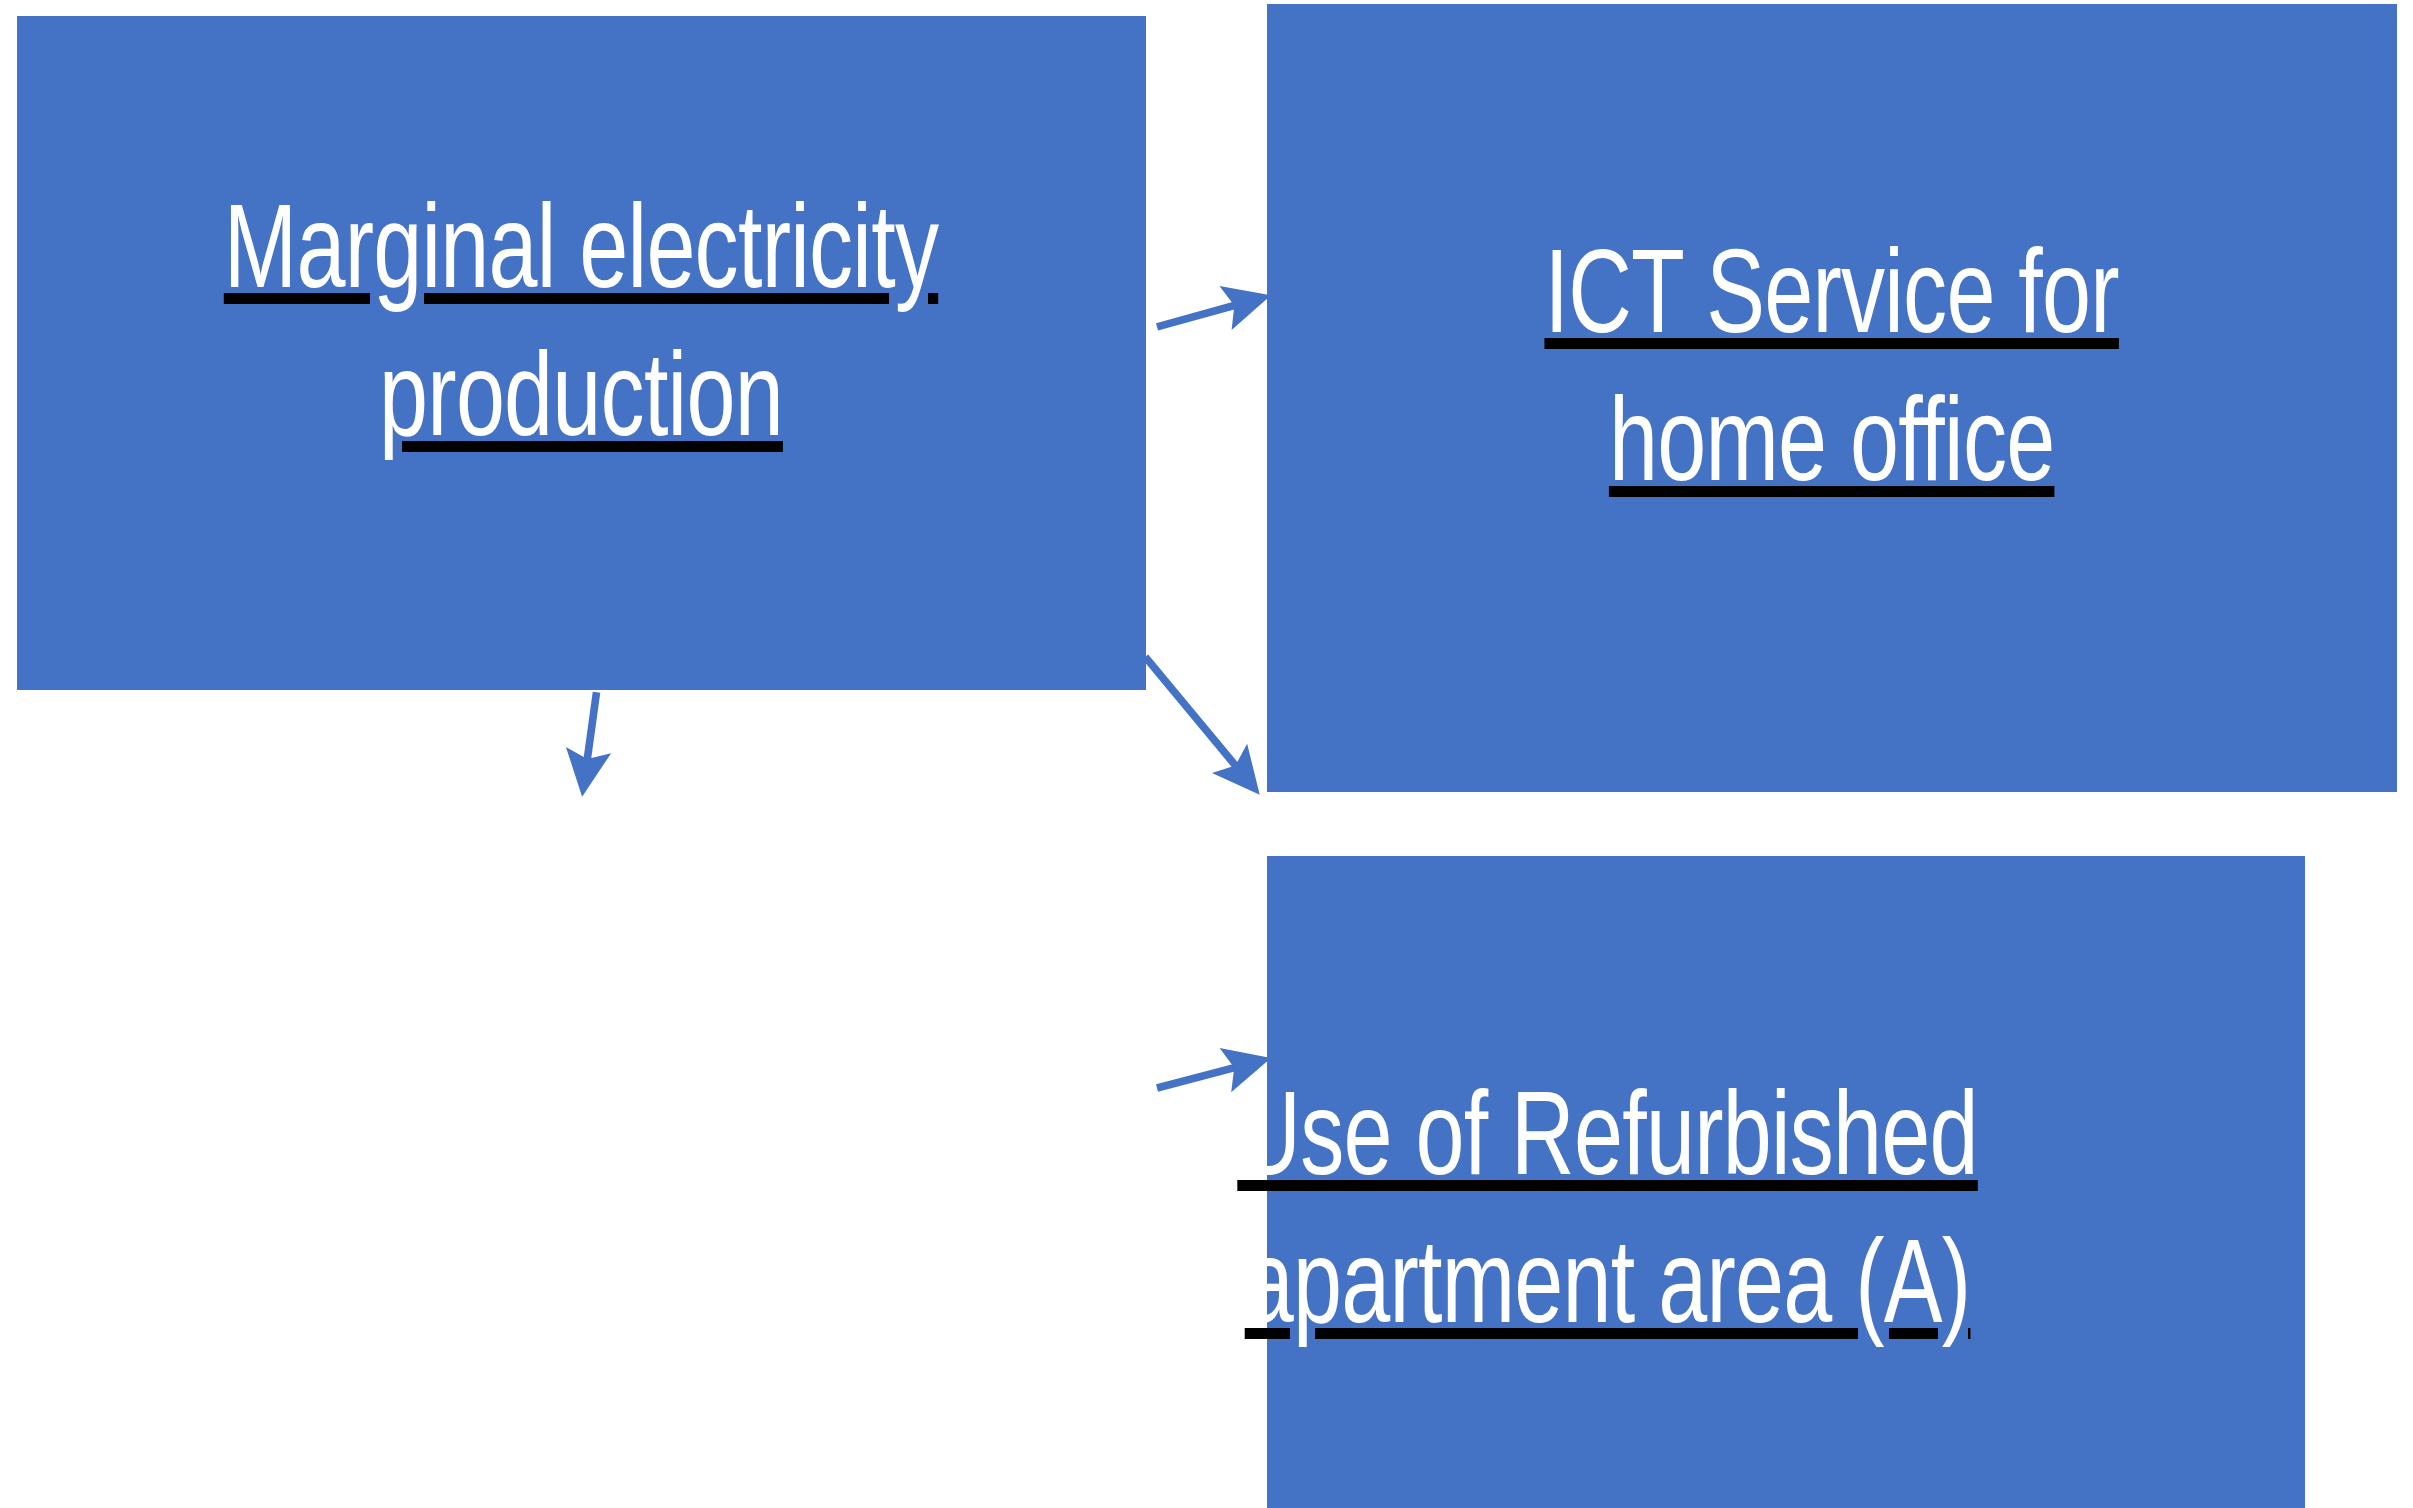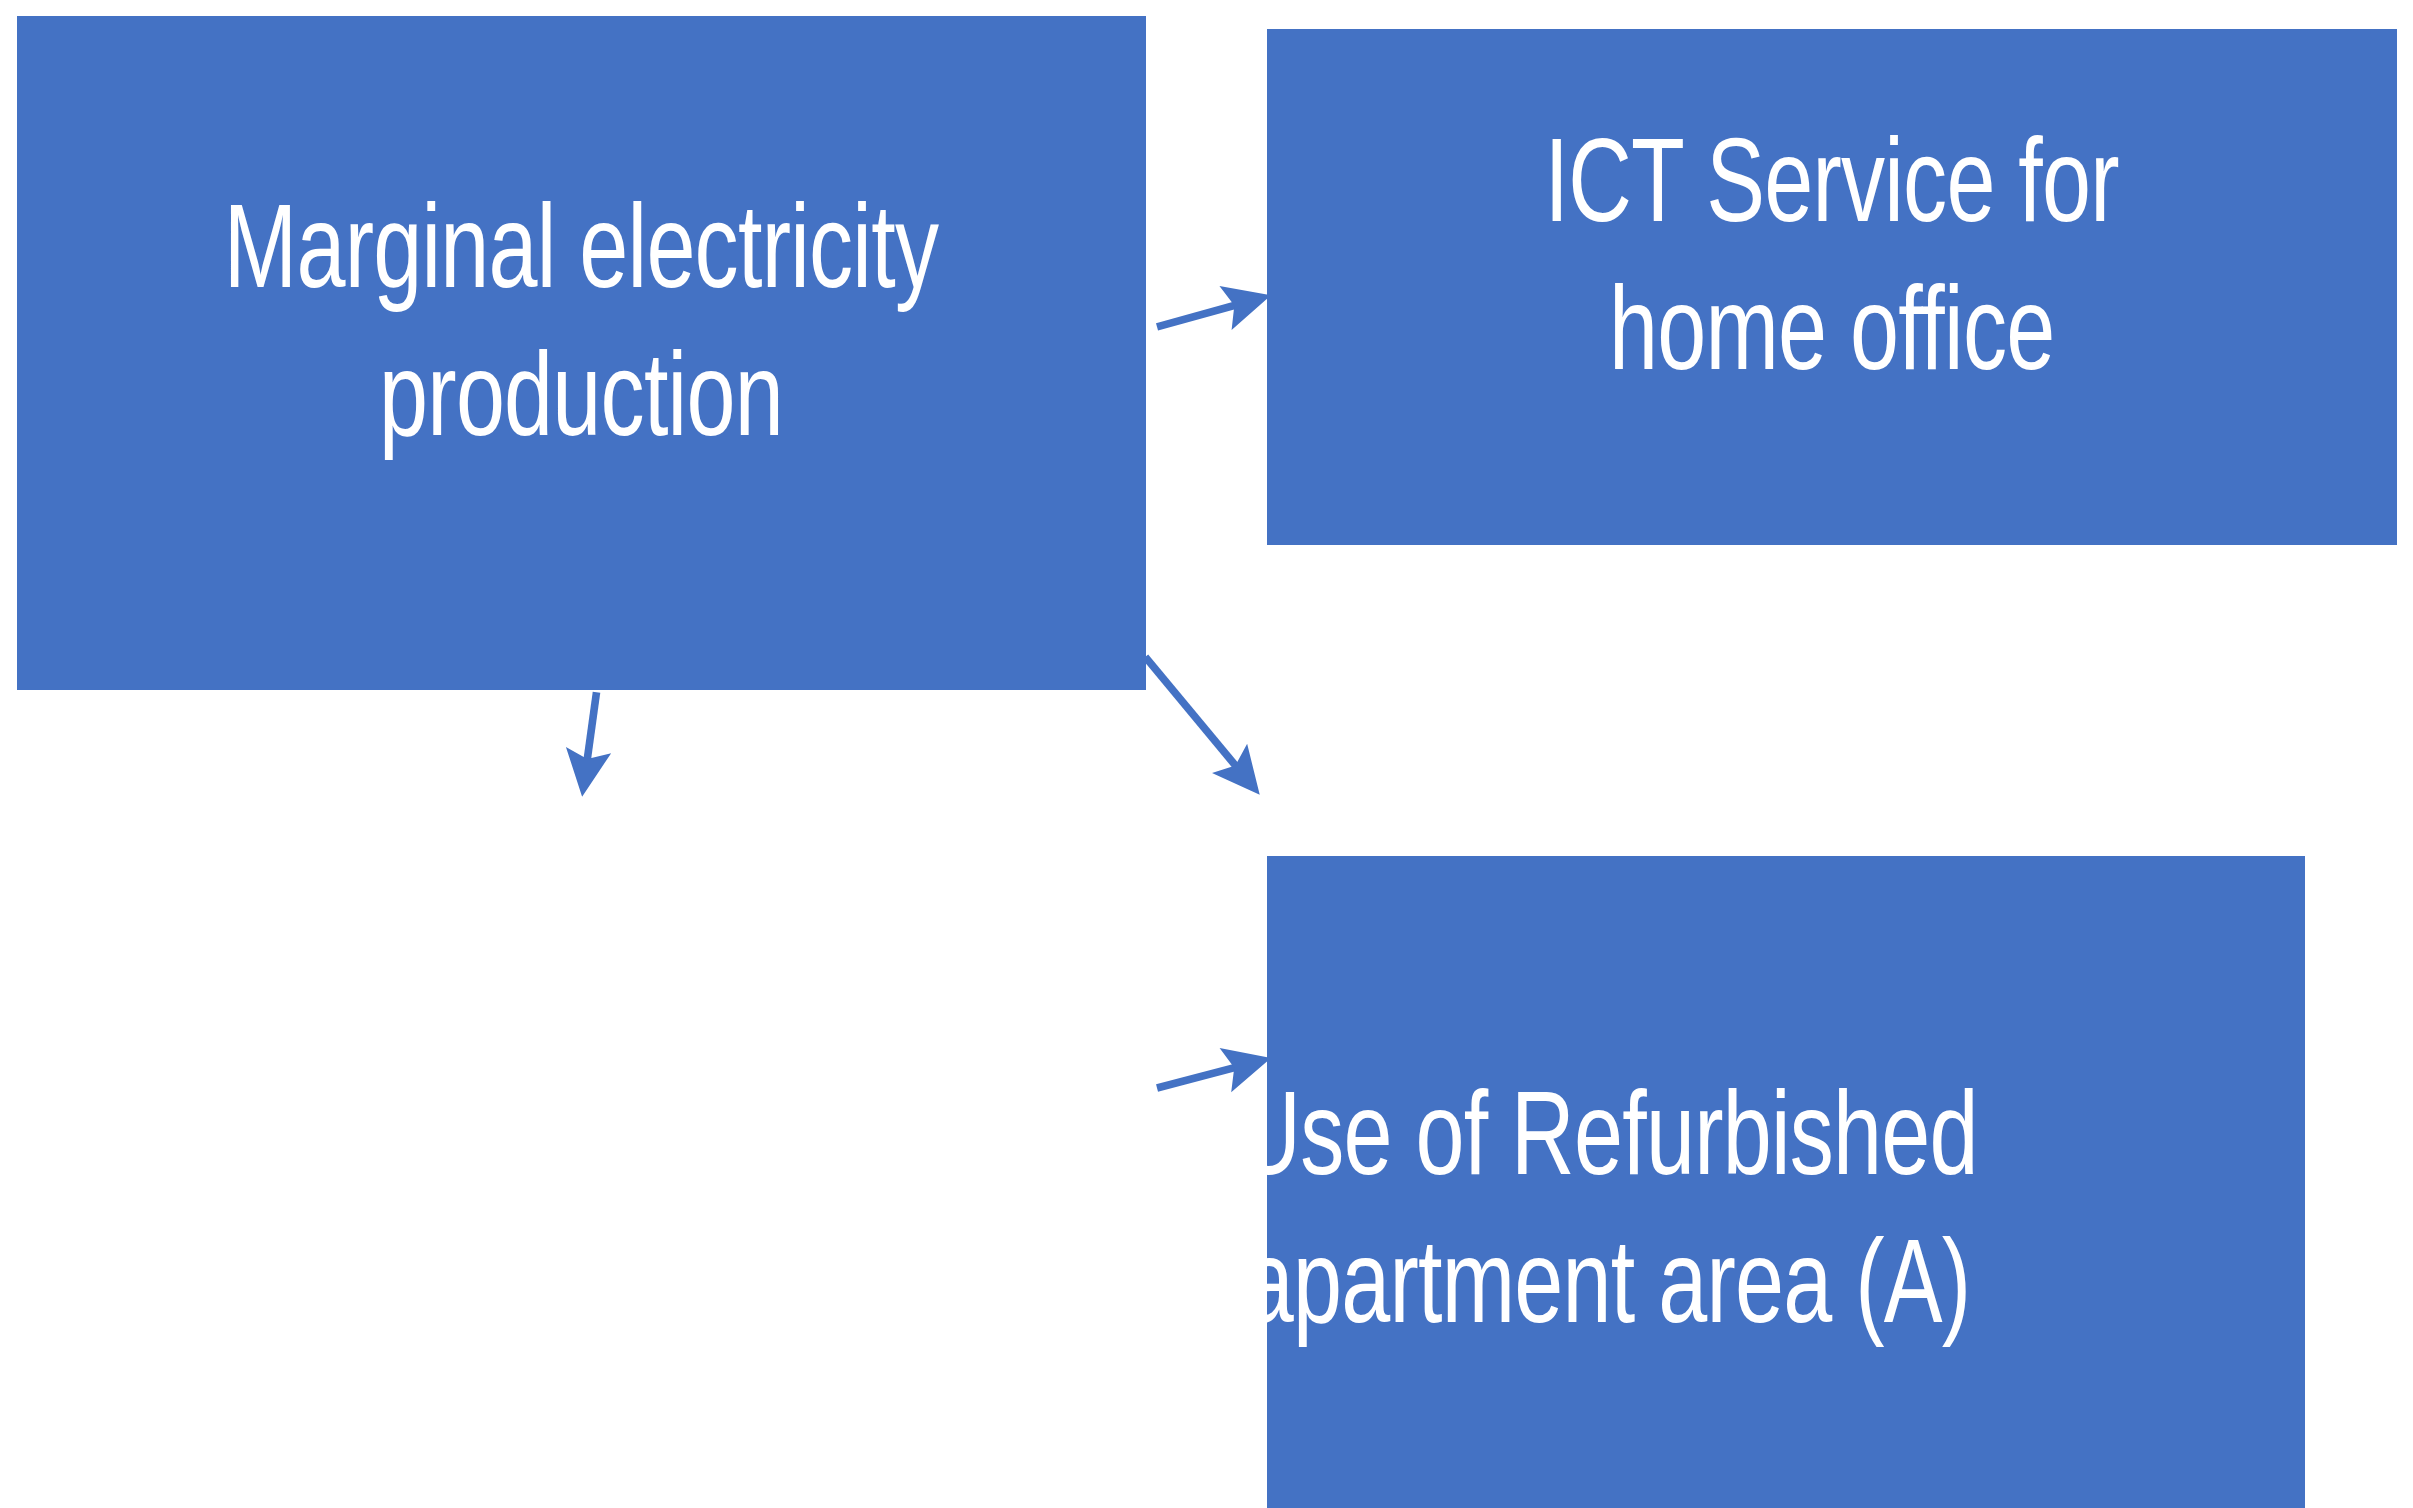--- a/index.html
+++ b/index.html
@@ -20,37 +20,38 @@
   }
   .node {
     position: absolute;
     box-sizing: border-box;
     background: #4472C4;
     display: flex;
     flex-direction: column;
     align-items: center;
     justify-content: center;
     padding: 0 9.7px;
+    text-decoration: underline;
   }
   .node-label {
     color: #ffffff;
     font-family: "Liberation Sans", sans-serif;
     font-size: 119px;
     line-height: 1.24;
     font-weight: 400;
     letter-spacing: -1px;
     text-align: center;
     white-space: pre-line;
     transform: scaleX(0.74);
     transform-origin: center center;
     width: 135%;
   }
   
   #node-marginal-electricity  { left: 16.6px;   top: 16px;   width: 1129px; height: 674px; }
-  #node-ict-service           { left: 1267px; top: 29px;   width: 1130px; height: 516px; }
+  #node-ict-service           { left: 1267px; top: 4px;   width: 1130px; height: 788px; }
   #node-home-office-area      { left: 16.6px;   top: 803px; width: 1129px; height: 678px; }
   #node-refurbished-area      { left: 1267px; top: 856px; width: 1038px; height: 676px; align-items: flex-end; }
 
   
   #node-marginal-electricity .node-label { margin-top: -66px; }
   #node-ict-service .node-label          { margin-top: -66px; }
   #node-home-office-area .node-label     { margin-top: 32px; }
   #node-refurbished-area .node-label     { margin-top: 26px; }
 
   #edges {

